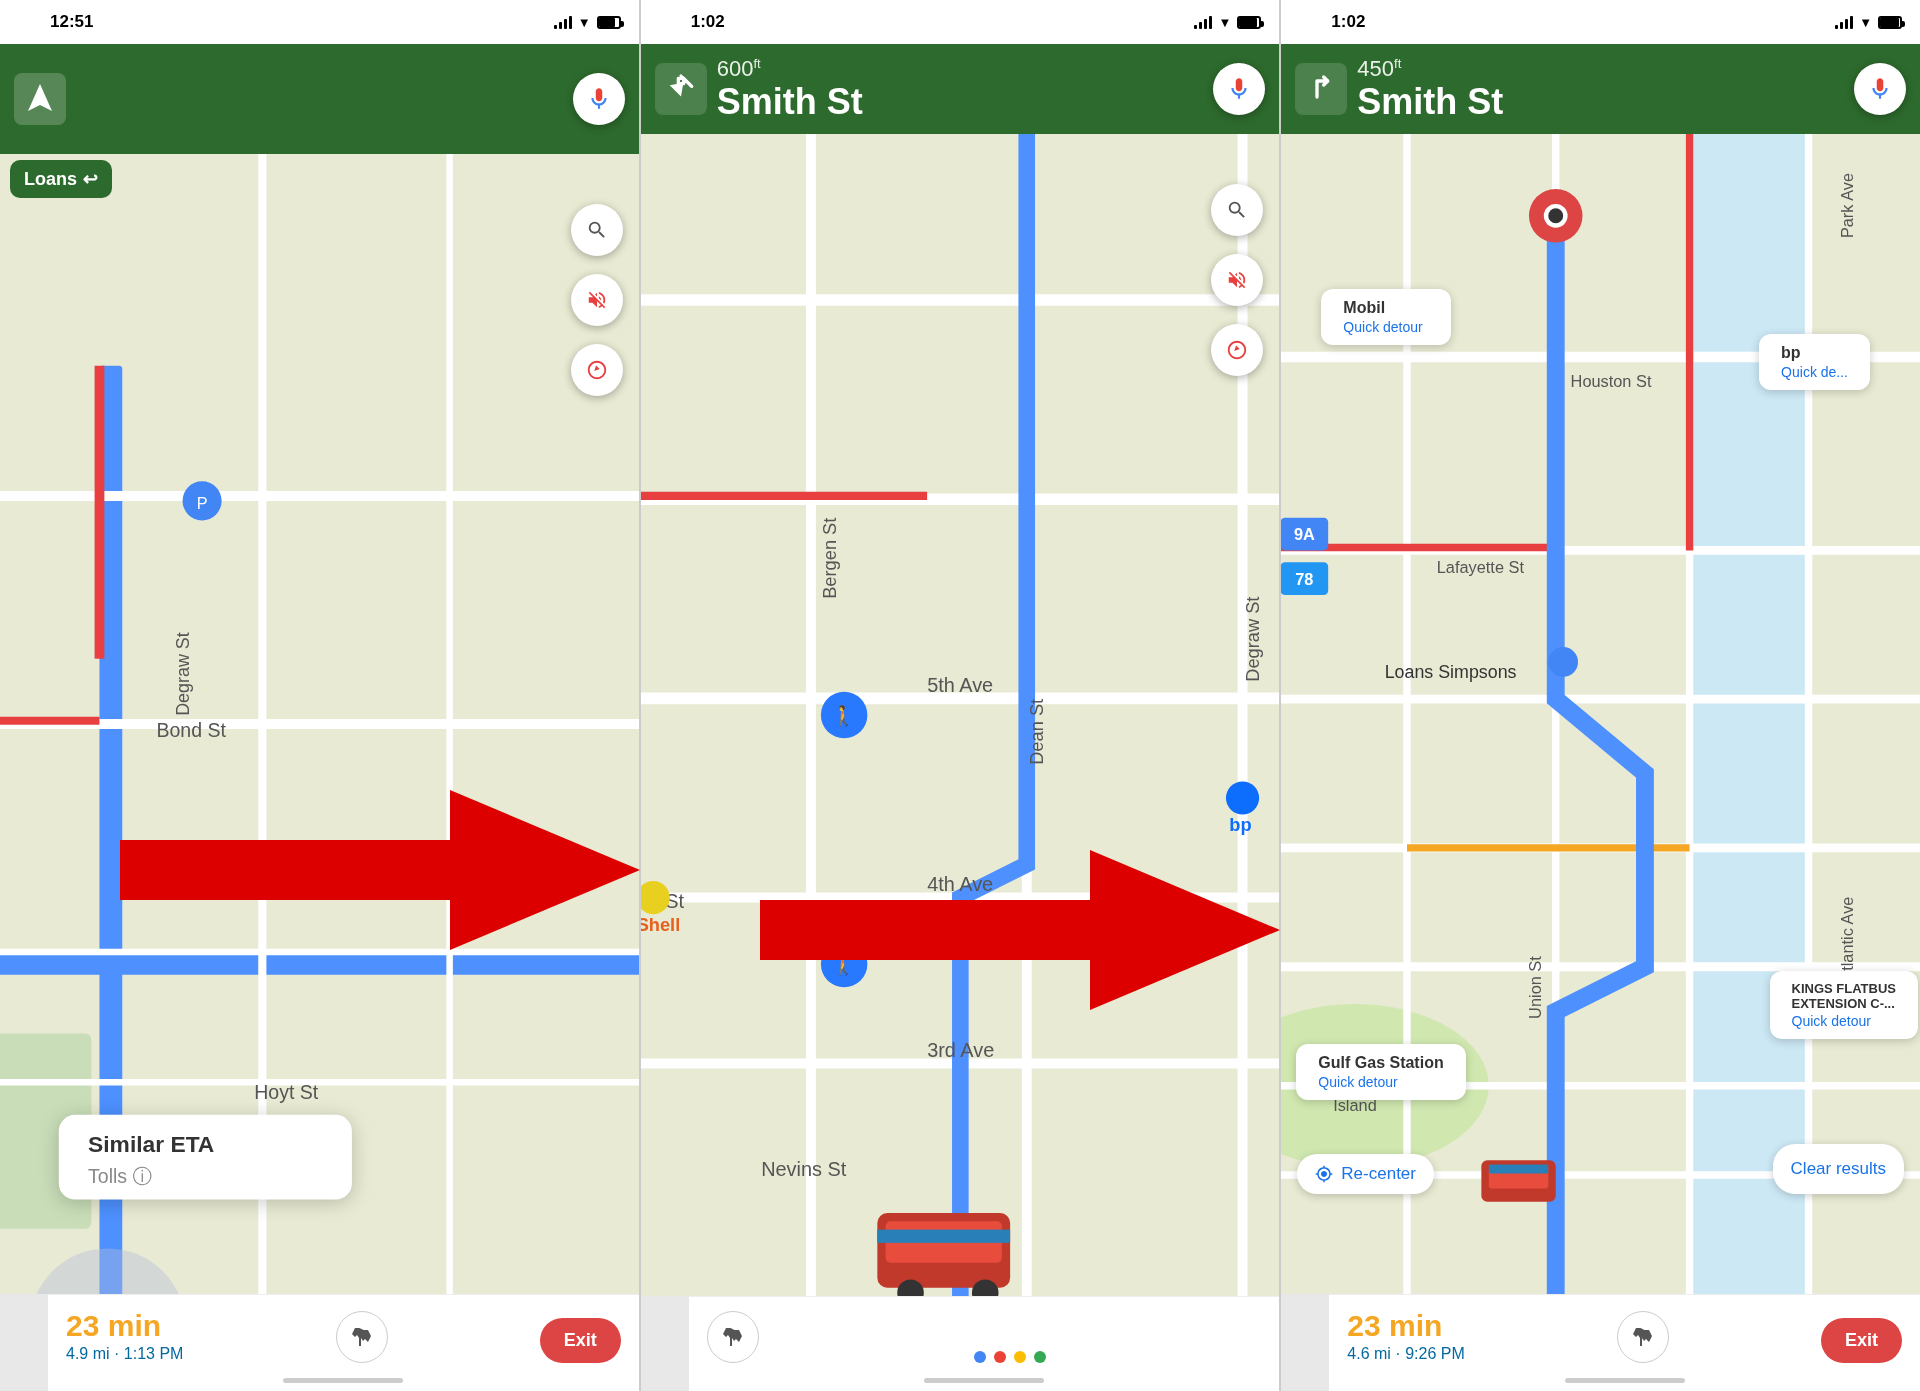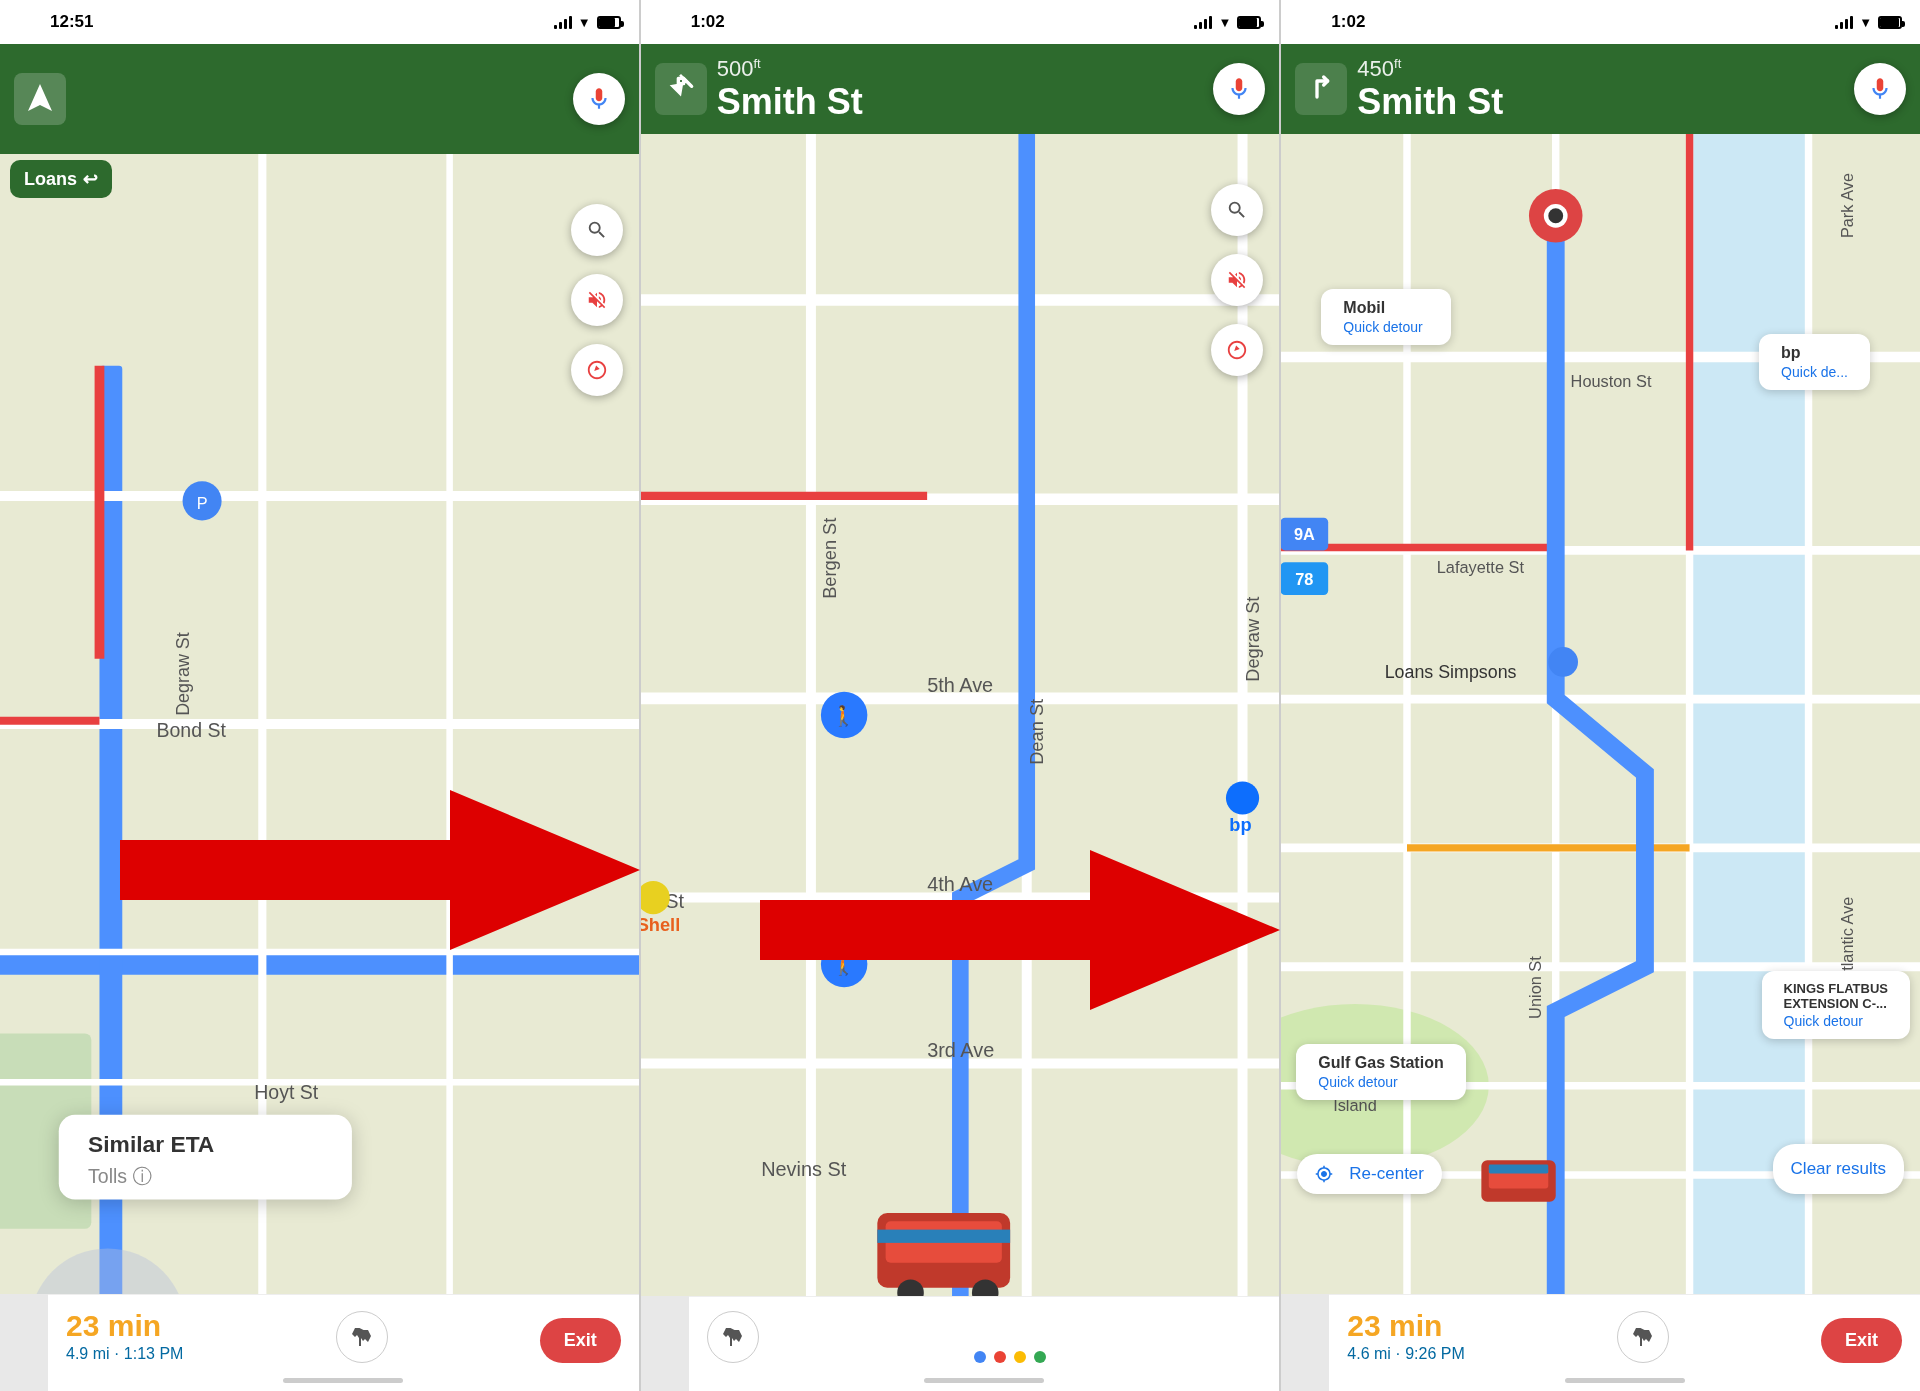--- a/index.html
+++ b/index.html
@@ -157,21 +157,21 @@
 
     
     .map-svg { width: 100%; height: 100%; position: absolute; top: 0; left: 0; }
 
     
     .recenter-btn {
       position: absolute;
       background: white;
       border-radius: 22px;
       padding: 10px 18px;
-      display: flex; align-items: center; gap: 16px;
+      display: flex; align-items: center; gap: 8px;
       font-size: 17px; font-weight: 500; color: #1a73e8;
       box-shadow: 0 2px 8px rgba(0,0,0,0.2);
       cursor: pointer;
       z-index: 20;
     }
     .clear-btn {
       position: absolute;
       background: white;
       border-radius: 22px;
       padding: 15px 18px;
@@ -364,21 +364,21 @@
   <div class="nav-header">
     <div class="nav-header-left">
       <div class="nav-direction-icon">
         <svg viewBox="0 0 24 24" width="32" height="32" fill="white">
           <path d="M6 18l8.5-6L6 6v12zM16 6v12h2V6h-2z" transform="rotate(-45,12,12) translate(2,-2)"></path>
           <path d="M10 4h4v4h-4z M14 4 L20 10" stroke="white" stroke-width="2.5" fill="none" stroke-linecap="round" stroke-linejoin="round"></path>
         </svg>
       </div>
       <div class="nav-text">
         <div class="nav-distance">
-          <span>500</span><sup>ft</sup>
+          <span>600</span><sup>ft</sup>
         </div>
         <div class="nav-street">Smith St</div>
       </div>
     </div>
     <div class="mic-button">
       <svg width="26" height="26" viewBox="0 0 24 24">
         <circle cx="12" cy="12" r="12" fill="white"></circle>
         <path d="M12 14c1.66 0 3-1.34 3-3V5c0-1.66-1.34-3-3-3S9 3.34 9 5v6c0 1.66 1.34 3 3 3z" fill="#EA4335"></path>
         <path d="M17 11c0 2.76-2.24 5-5 5s-5-2.24-5-5H5c0 3.53 2.61 6.43 6 6.92V21h2v-3.08c3.39-.49 6-3.39 6-6.92h-2z" fill="#4285F4"></path>
       </svg>
@@ -581,21 +581,21 @@
       <div class="poi-sub">Quick detour</div>
     </div>
     <div class="poi-popup" style="top:200px;right:50px;min-width:100px;">
       <div class="poi-name">bp</div>
       <div class="poi-sub">Quick de...</div>
     </div>
     <div class="poi-popup" style="bottom:194px;left:15px;">
       <div class="poi-name">Gulf Gas Station</div>
       <div class="poi-sub">Quick detour</div>
     </div>
-    <div class="poi-popup" style="bottom:255px;right:10px;max-width:170px;">
+    <div class="poi-popup" style="bottom:255px;right:2px;max-width:170px;">
       <div class="poi-name" style="font-size:13px;">KINGS FLATBUS<br>EXTENSION C-...</div>
       <div class="poi-sub">Quick detour</div>
     </div>
 
     <div class="recenter-btn" style="bottom:100px;left:16px;">
       <svg width="18" height="18" viewBox="0 0 24 24" fill="#1a73e8">
           <path d="M12 8c-2.21 0-4 1.79-4 4s1.79 4 4 4 4-1.79 4-4-1.79-4-4-4zm8.94 3A8.994 8.994 0 0 0 13 3.06V1h-2v2.06A8.994 8.994 0 0 0 3.06 11H1v2h2.06A8.994 8.994 0 0 0 11 20.94V23h2v-2.06A8.994 8.994 0 0 0 20.94 13H23v-2h-2.06zM12 19c-3.87 0-7-3.13-7-7s3.13-7 7-7 7 3.13 7 7-3.13 7-7 7z"></path>
         </svg>
       <span>Re-center</span>
     </div>

